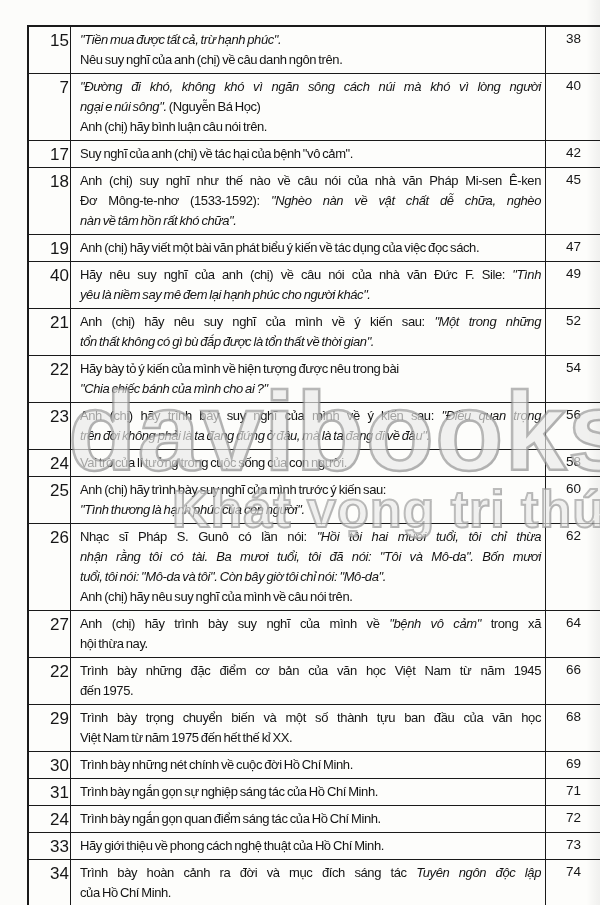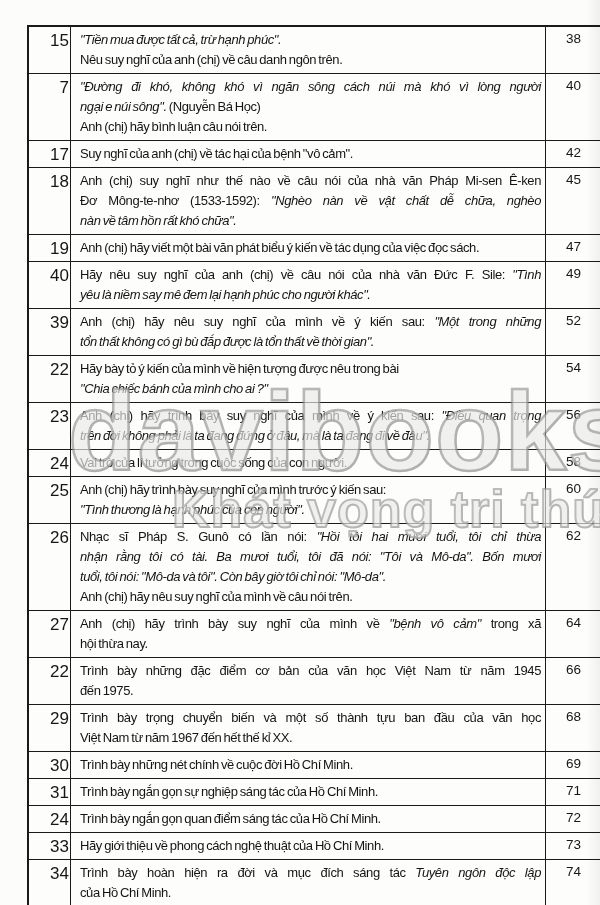--- a/index.html
+++ b/index.html
@@ -134,21 +134,21 @@
         </tr>
         <tr>
           <td class="col-no">40</td>
           <td class="col-title">
             <div class="line fill"><span>Hãy nêu suy nghĩ của anh (chị) về câu nói của nhà văn Đức F. Sile: </span><span class="em">"Tình</span></div>
             <div class="line"><span class="em">yêu là niềm say mê đem lại hạnh phúc cho người khác".</span></div>
           </td>
           <td class="col-page">49</td>
         </tr>
         <tr>
-          <td class="col-no">39</td>
+          <td class="col-no">21</td>
           <td class="col-title">
             <div class="line fill"><span>Anh (chị) hãy nêu suy nghĩ của mình về ý kiến sau: </span><span class="em">"Một trong những</span></div>
             <div class="line"><span class="em">tổn thất không có gì bù đắp được là tổn thất về thời gian".</span></div>
           </td>
           <td class="col-page">52</td>
         </tr>
         <tr>
           <td class="col-no">22</td>
           <td class="col-title">
             <div class="line"><span>Hãy bày tỏ ý kiến của mình về hiện tượng được nêu trong bài</span></div>
@@ -202,21 +202,21 @@
           <td class="col-title">
             <div class="line fill"><span>Trình bày những đặc điểm cơ bản của văn học Việt Nam từ năm 1945</span></div>
             <div class="line"><span>đến 1975.</span></div>
           </td>
           <td class="col-page">66</td>
         </tr>
         <tr>
           <td class="col-no">29</td>
           <td class="col-title">
             <div class="line fill"><span>Trình bày trọng chuyển biến và một số thành tựu ban đầu của văn học</span></div>
-            <div class="line"><span>Việt Nam từ năm 1967 đến hết thế kỉ XX.</span></div>
+            <div class="line"><span>Việt Nam từ năm 1975 đến hết thế kỉ XX.</span></div>
           </td>
           <td class="col-page">68</td>
         </tr>
         <tr>
           <td class="col-no">30</td>
           <td class="col-title">
             <div class="line"><span>Trình bày những nét chính về cuộc đời Hồ Chí Minh.</span></div>
           </td>
           <td class="col-page">69</td>
         </tr>
@@ -237,21 +237,21 @@
         <tr>
           <td class="col-no">33</td>
           <td class="col-title">
             <div class="line"><span>Hãy giới thiệu về phong cách nghệ thuật của Hồ Chí Minh.</span></div>
           </td>
           <td class="col-page">73</td>
         </tr>
         <tr>
           <td class="col-no">34</td>
           <td class="col-title">
-            <div class="line fill"><span>Trình bày hoàn hiện ra đời và mục đích sáng tác </span><span class="em">Tuyên ngôn độc lập</span></div>
+            <div class="line fill"><span>Trình bày hoàn cảnh ra đời và mục đích sáng tác </span><span class="em">Tuyên ngôn độc lập</span></div>
             <div class="line"><span>của Hồ Chí Minh.</span></div>
           </td>
           <td class="col-page">74</td>
         </tr>
       </tbody>
   </table>
 
   <div class="watermark big">davibooks</div>
   <div class="watermark small">Khát vọng tri thức</div>
 </div>

